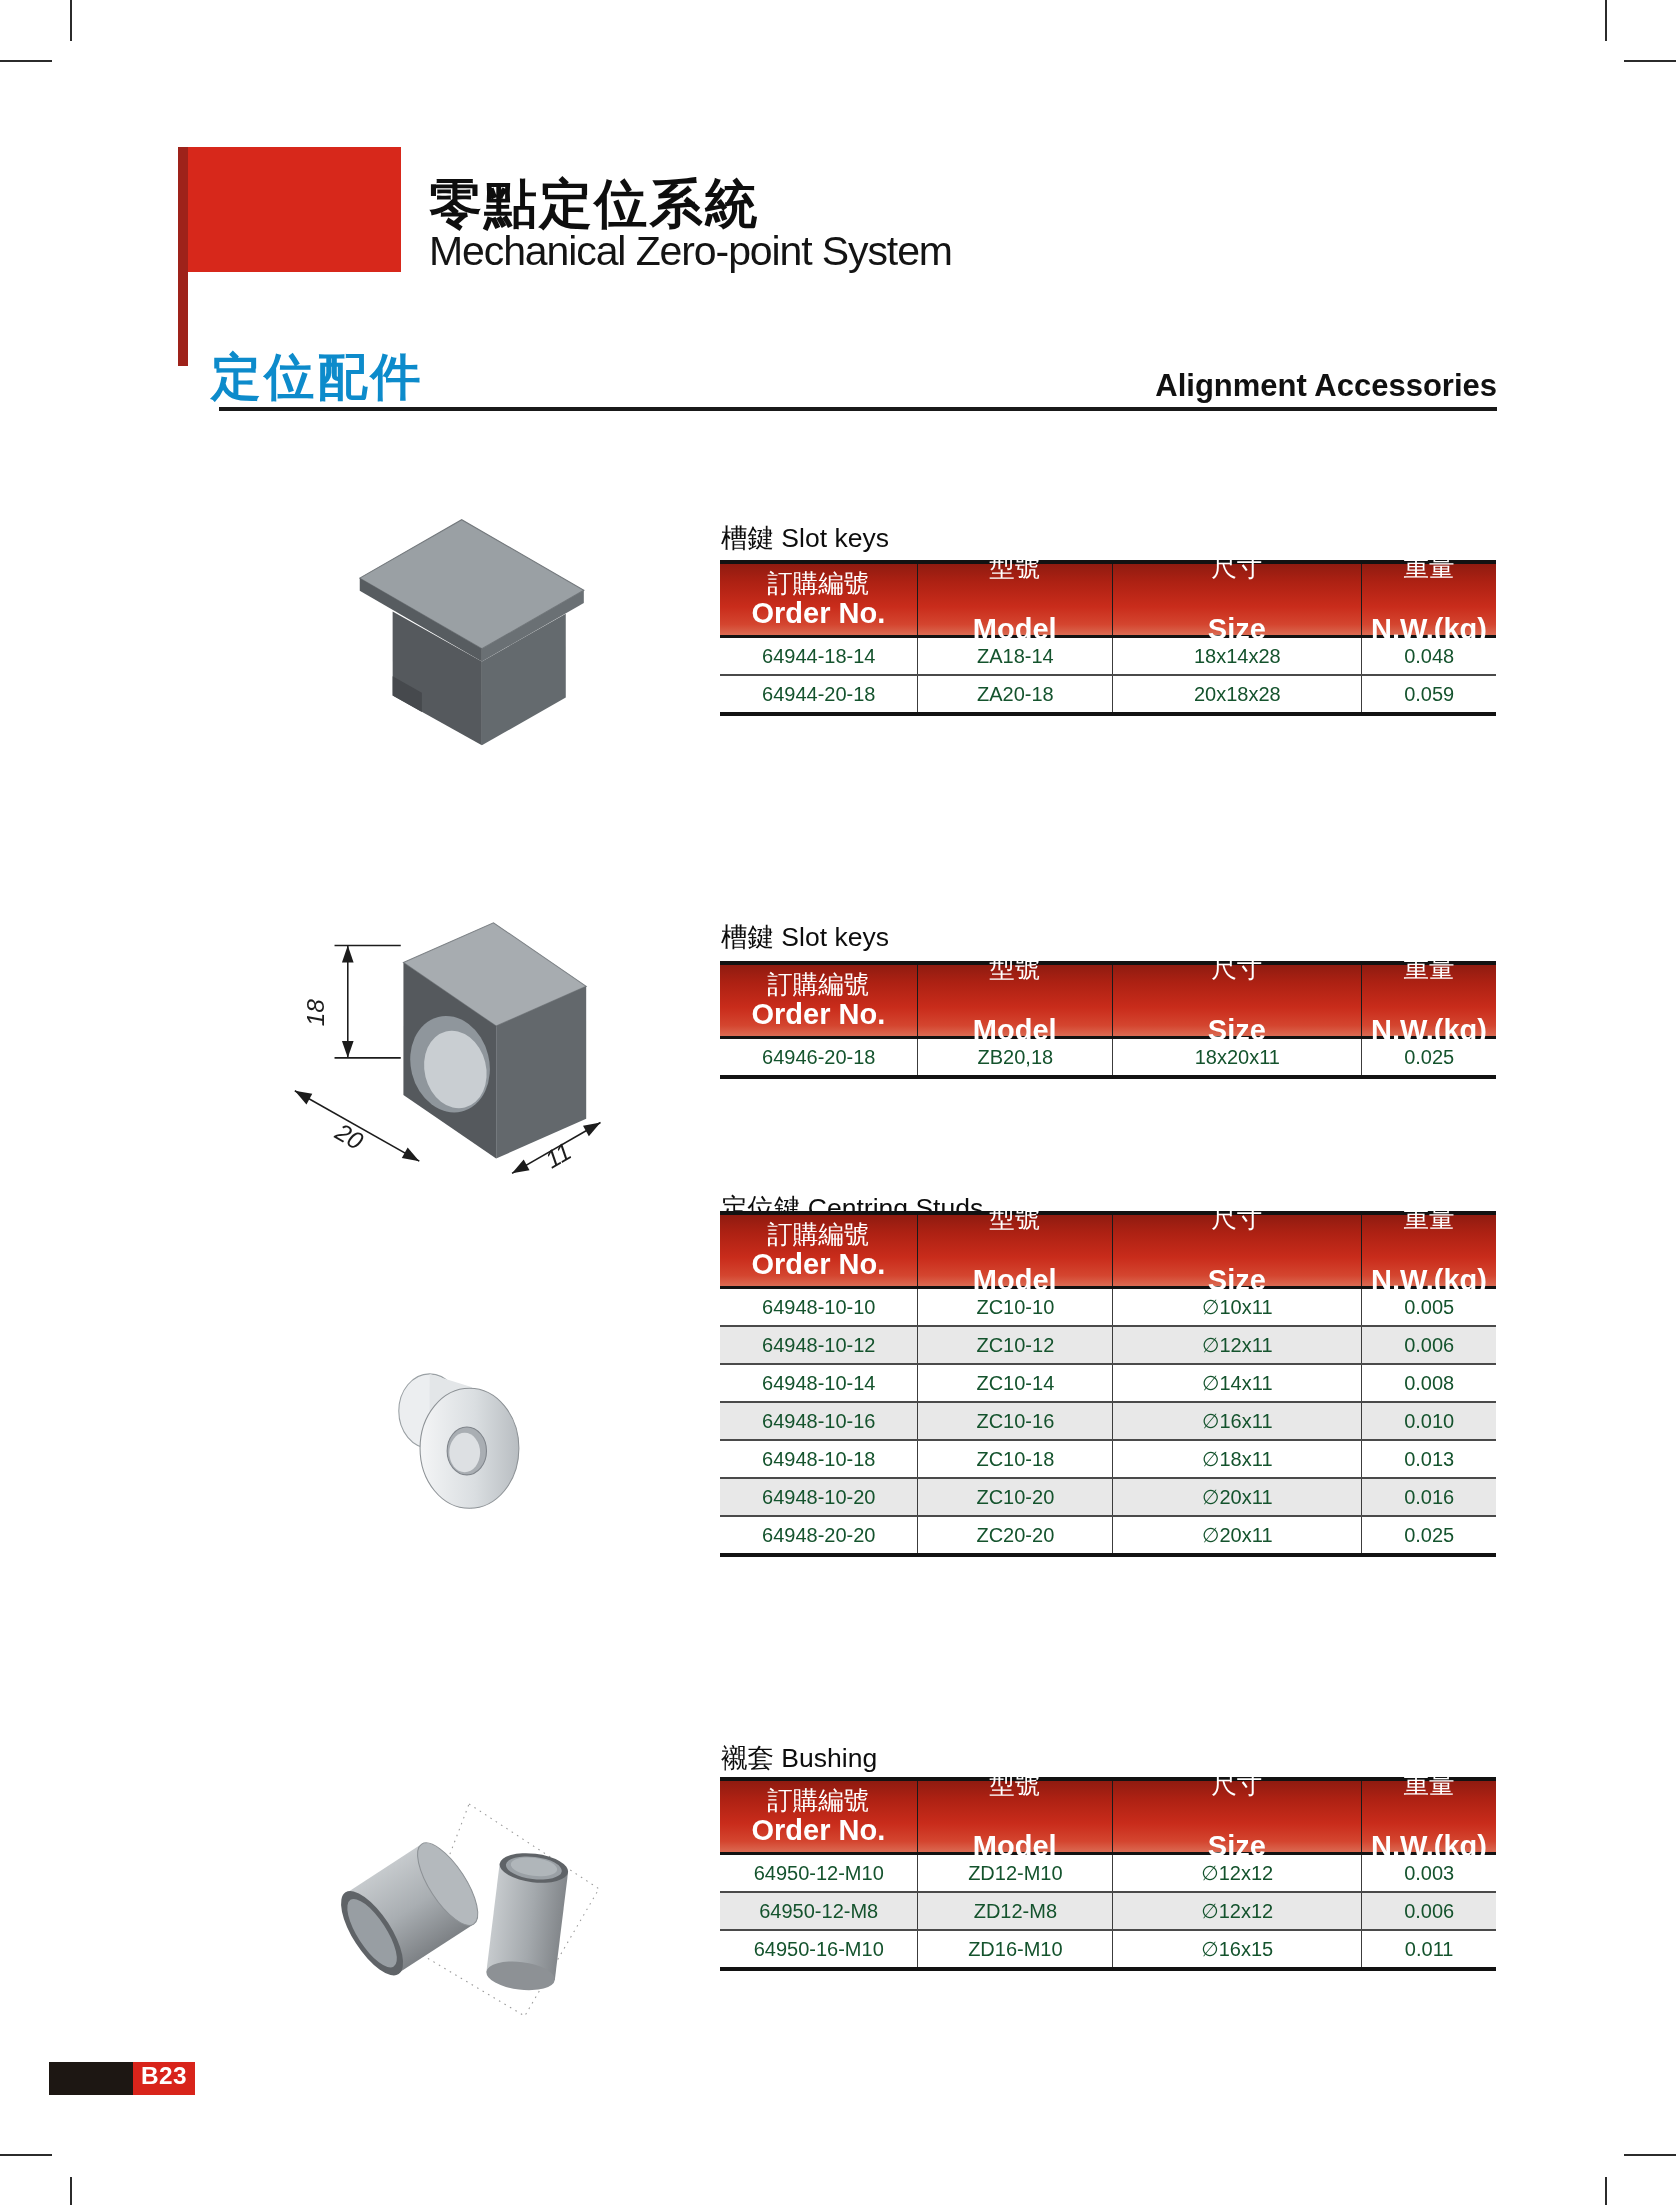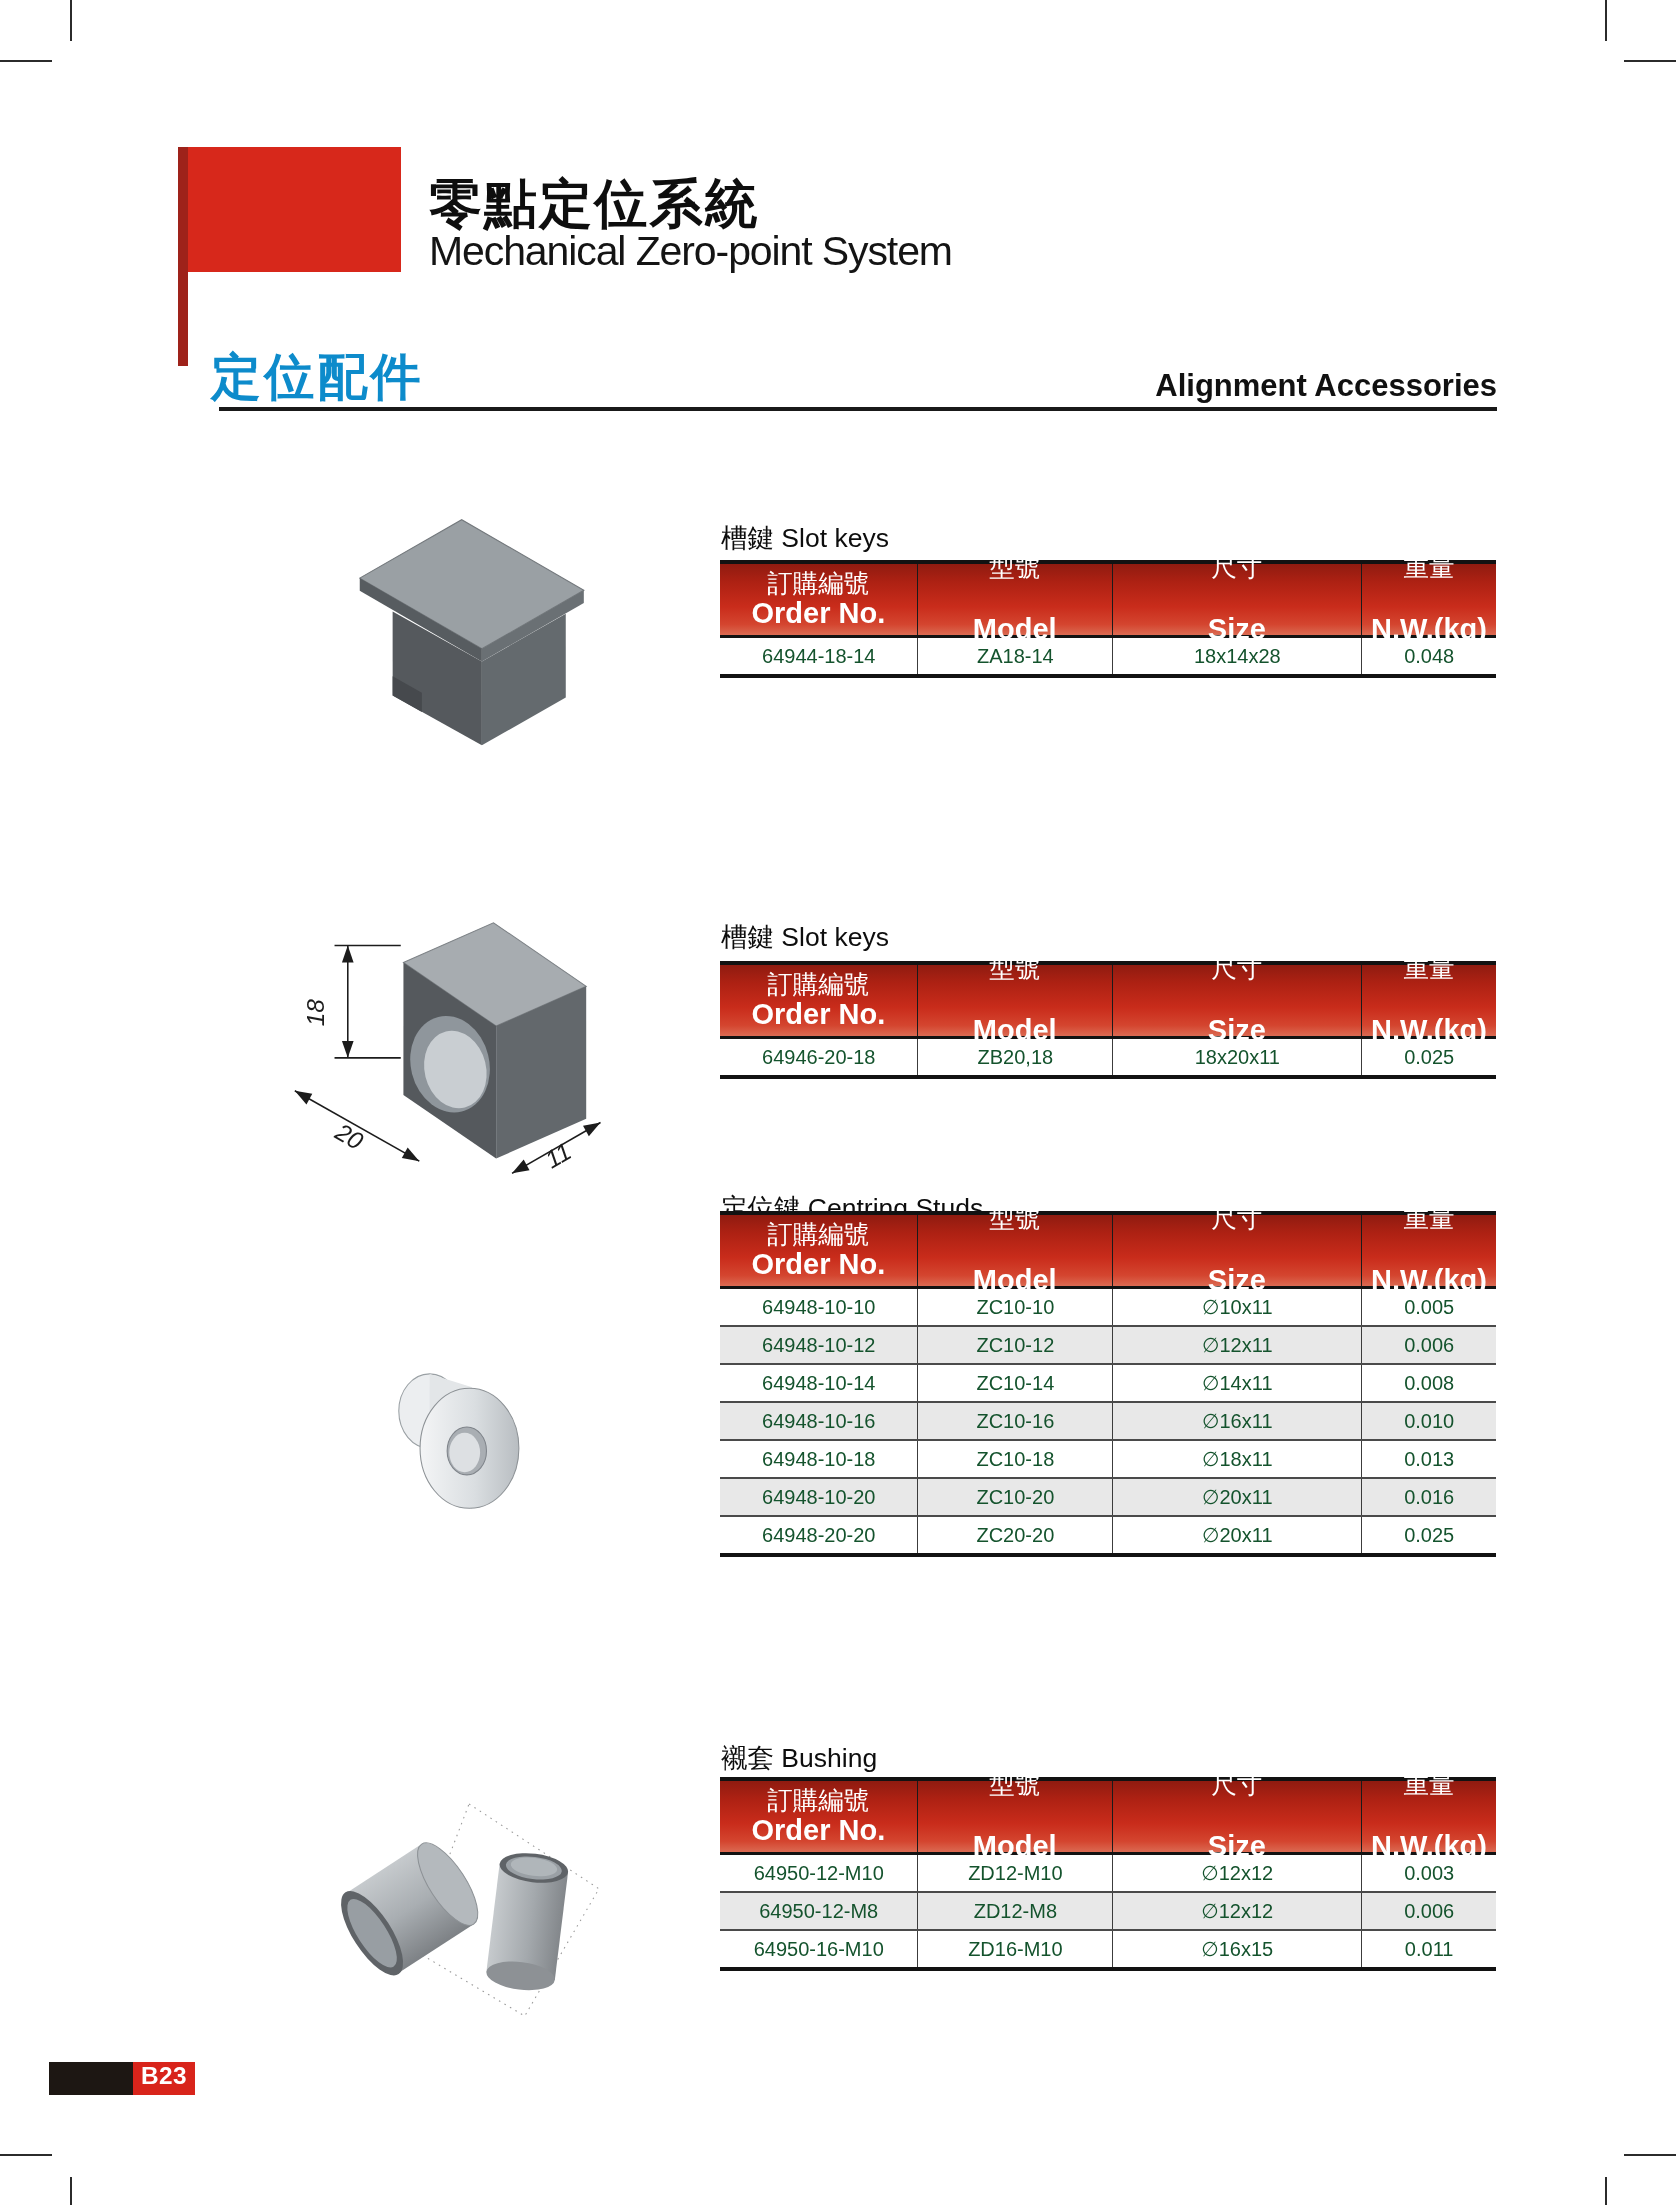--- a/index.html
+++ b/index.html
@@ -92,20 +92,26 @@
         <span class="hzh">重量</span>
         <span class="hen">N.W.(kg)</span>
       </div>
     </div>
     <div class="tbody">
         <div class="trow">
           <div class="tcell c0">64944-18-14</div>
           <div class="tcell c1">ZA18-14</div>
           <div class="tcell c2">18x14x28</div>
           <div class="tcell c3">0.048</div>
+        </div>
+        <div class="trow">
+          <div class="tcell c0">64944-20-18</div>
+          <div class="tcell c1">ZA20-18</div>
+          <div class="tcell c2">20x18x28</div>
+          <div class="tcell c3">0.059</div>
         </div>
       </div>
   </div>
 
   <div class="sec-heading" style="top:919px;">槽鍵 Slot keys</div>
   <svg class="drawing" style="left:244px; top:883px;" width="393" height="302" viewBox="0 0 740 570">
 
     <polygon points="300,150 470,75 645,195 475,270" fill="#a7acb0" stroke="#7d8286" stroke-width="2"></polygon>
     <polygon points="300,150 475,270 475,520 300,400" fill="#55595d"></polygon>
     <polygon points="475,270 645,195 645,445 475,520" fill="#63686c"></polygon>

